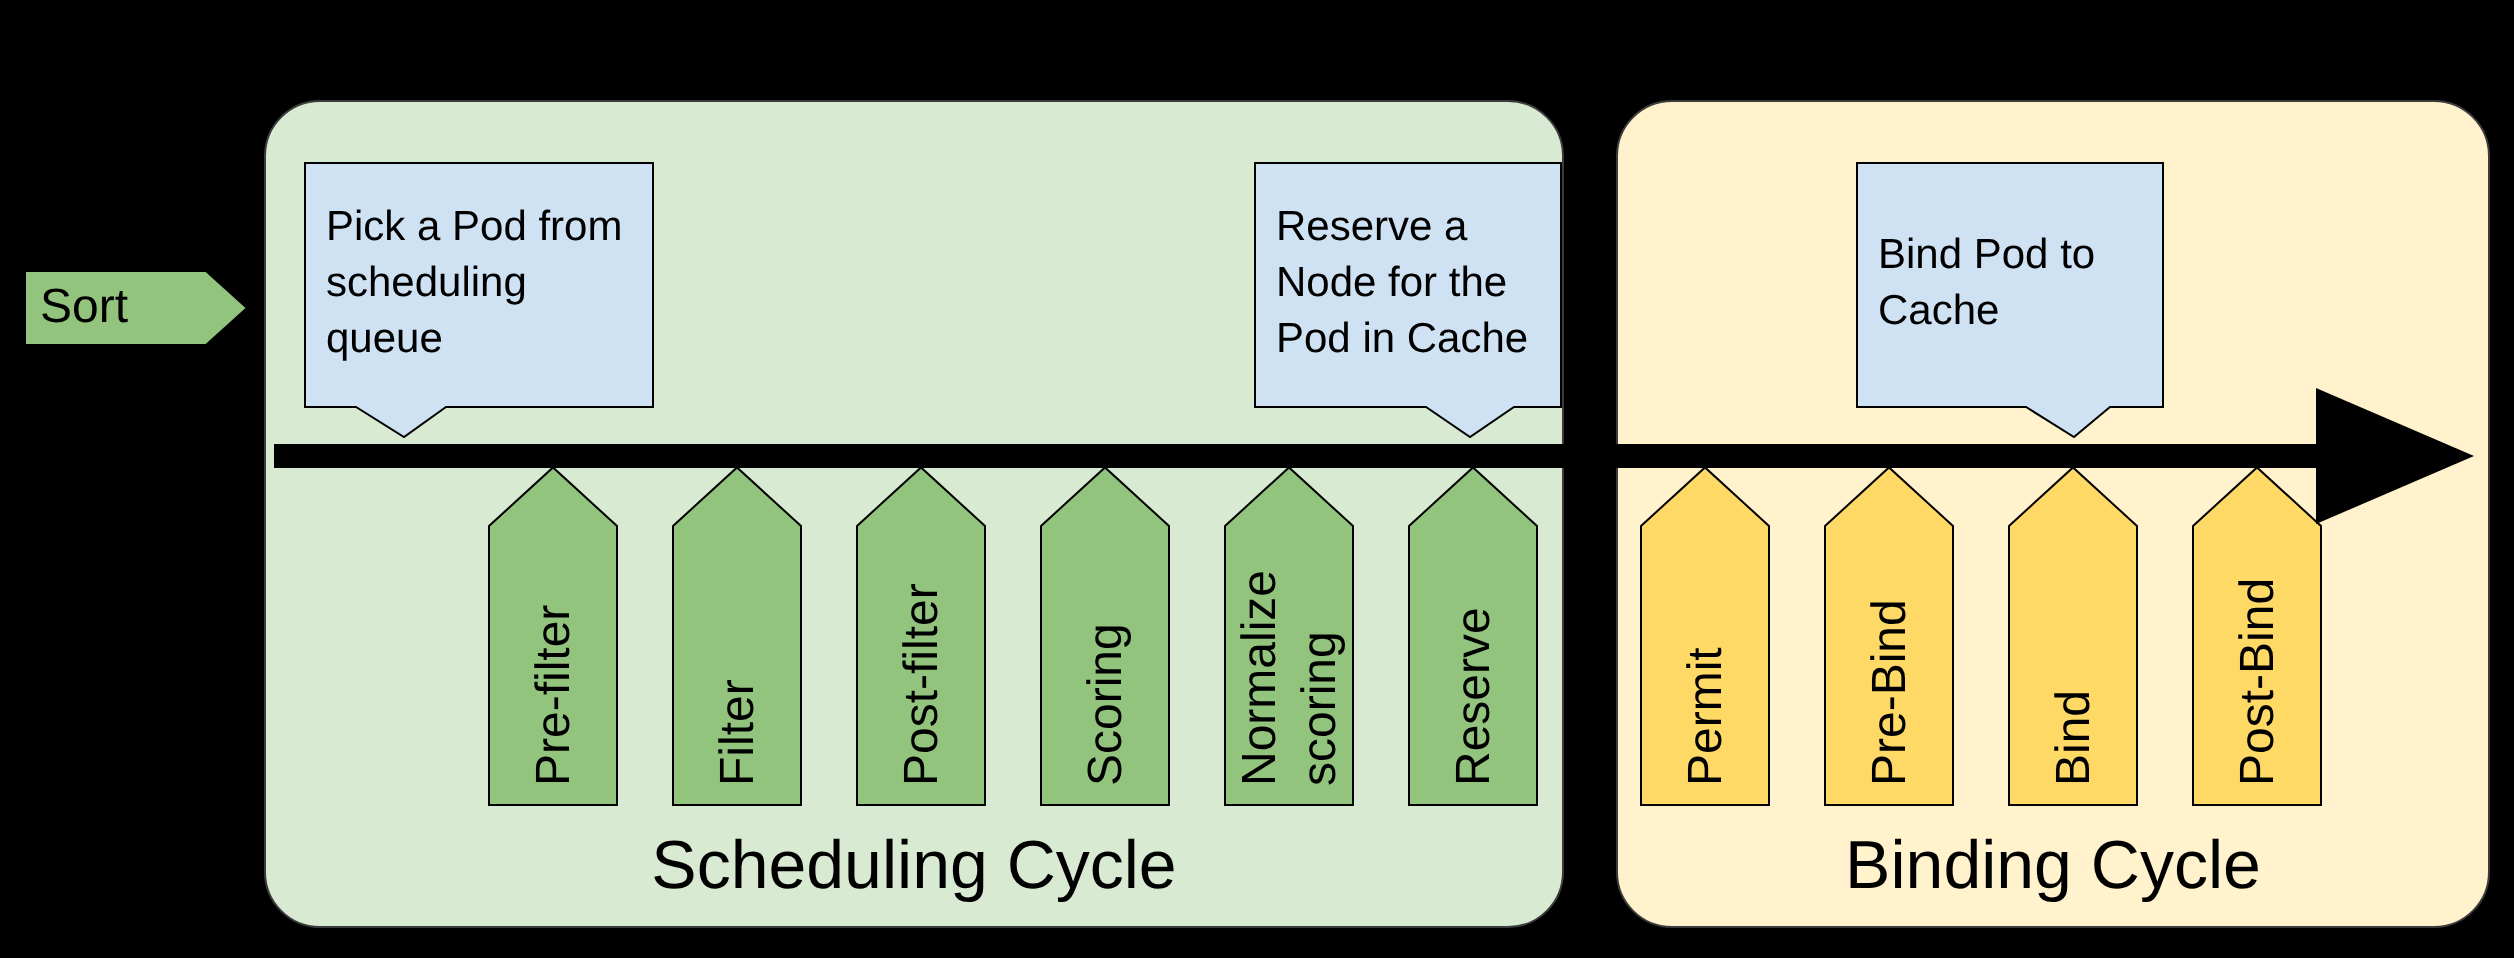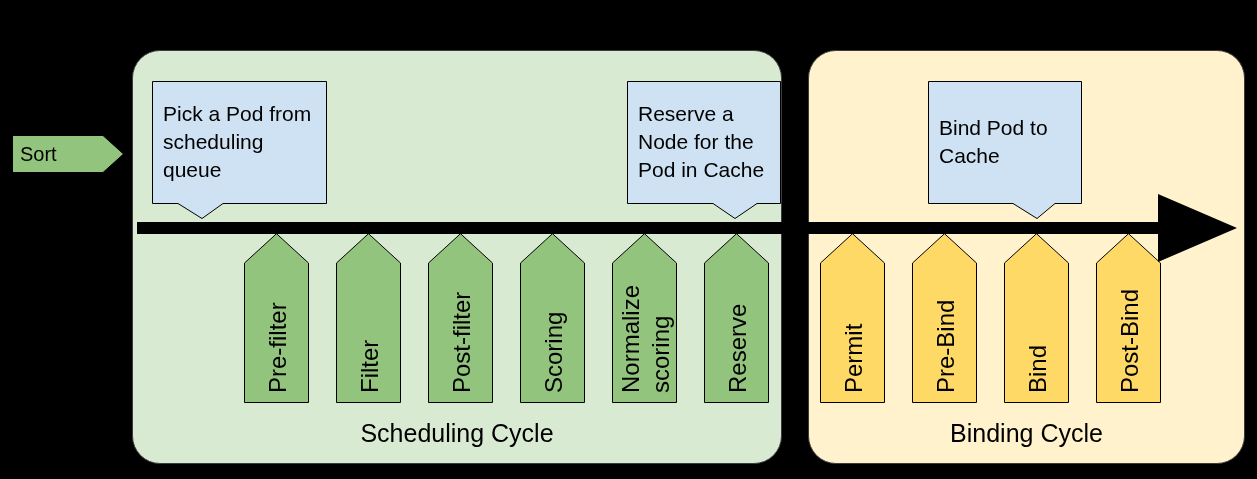--- a/index.html
+++ b/index.html
@@ -17,31 +17,31 @@
     border-radius:28px;
     border:1px solid #3c3c3c;
     box-sizing:border-box;
   }
   .cycle-box.green{left:132px;width:650px;background:#d9ead3;}
   .cycle-box.yellow{left:808px;width:437px;background:#fff2cc;}
   .cycle-label{
     position:absolute;
     top:417px;height:32px;
     display:flex;align-items:center;justify-content:center;
-    font-size:25px;
+    font-size:34px;
   }
   .cycle-label.green{left:132px;width:650px;}
   .cycle-label.yellow{left:808px;width:437px;}
 
   .sort-arrow{position:absolute;left:12px;top:135px;width:113px;height:39px;}
   .sort-arrow svg{position:absolute;left:0;top:0;}
   .sort-label{
     position:absolute;left:8px;top:0;height:38px;width:90px;
     display:flex;align-items:center;
-    font-size:20px;
+    font-size:24px;
   }
 
   .timeline-shaft{
     position:absolute;left:137px;top:222px;width:1030px;height:12px;
     background:#000;
   }
   .timeline-head{
     position:absolute;left:1158px;top:194px;
     width:0;height:0;
     border-top:34px solid transparent;

